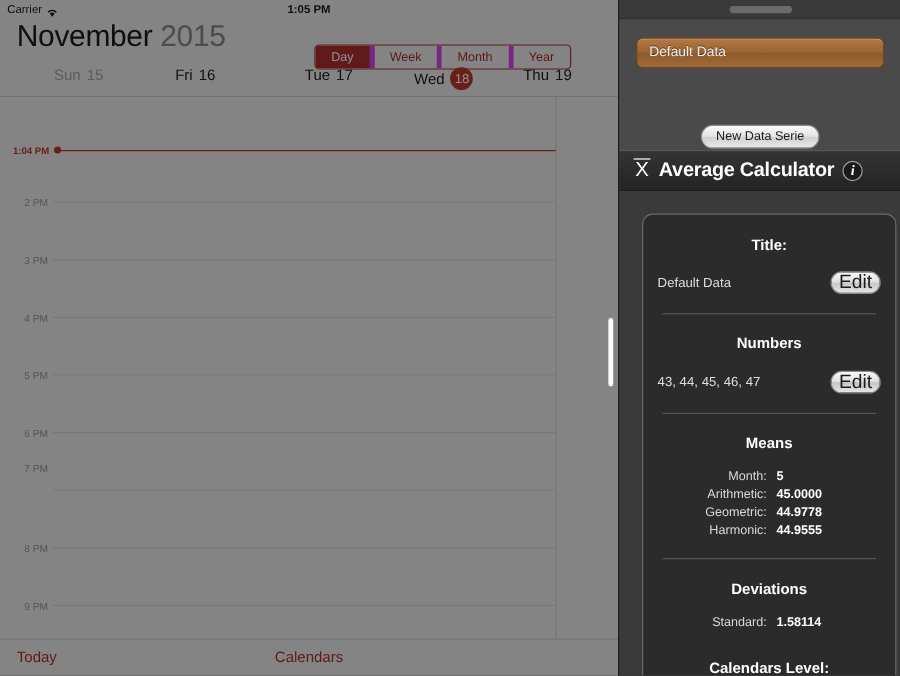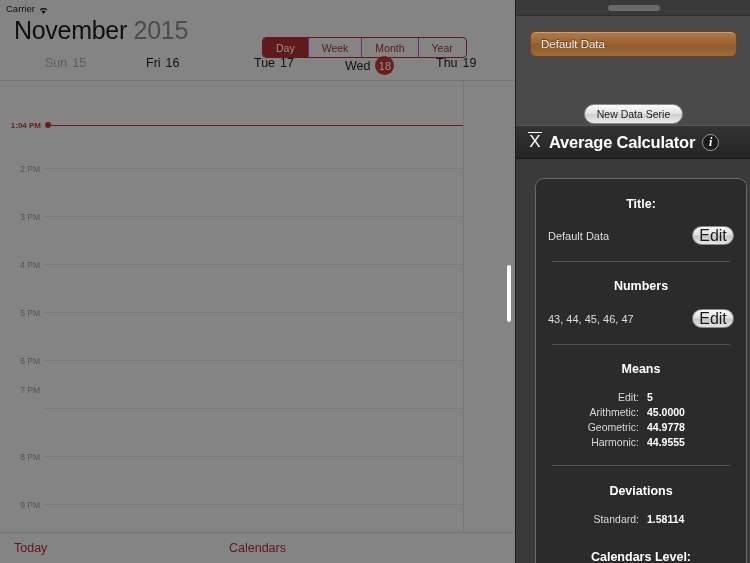--- a/index.html
+++ b/index.html
@@ -46,21 +46,21 @@
 
   
   .segctl {
     position: absolute; left: 262px; top: 21px;
     display: flex; border: 1px solid #b03030; border-radius: 4px; overflow: hidden;
     height: 21px;
   }
   .seg {
     display: flex; align-items: center; justify-content: center;
     font-size: 10.5px; color: #b03030;
-    border-right: 1px solid #d946ef;
+    border-right: 4px solid #d946ef;
     background: transparent;
     padding: 0 13px; height: 100%;
     white-space: nowrap;
   }
   .seg:last-child { border-right: none; }
   .seg.active { background: #b03030; color: #fff; }
 
   
   .daystrip {
     position: absolute; left: 0; top: 52px; width: 515px; height: 29px;
@@ -248,20 +248,21 @@
     <div class="statusbar">
       <div class="sb-left">
         <span>Carrier</span>
         <span class="wifi-ico">
           <svg viewBox="0 0 16 12" width="11" height="9">
             <path d="M8 11 L5 7.2 A4.6 4.6 0 0 1 11 7.2 Z" fill="#1a1a1a"></path>
             <path d="M2.4 4.6 A8.4 8.4 0 0 1 13.6 4.6 L12.3 6.1 A6.5 6.5 0 0 0 3.7 6.1 Z" fill="#1a1a1a"></path>
           </svg>
         </span>
       </div>
+      <div class="sb-center">1:05 PM</div>
     </div>
 
     <div class="month-row">
       <div class="month-title">
         <span>November</span>
         <span class="yr">2015</span>
       </div>
       <div class="segctl">
         <div class="seg active">Day</div>
         <div class="seg">Week</div>
@@ -371,21 +372,21 @@
         <span class="edit-text">43, 44, 45, 46, 47</span>
         <span class="edit-btn">Edit</span>
       </div>
       <div style="height:16px"></div>
       <div class="hrule"></div>
 
       <div style="height:17px"></div>
       <div class="sect-head">Means</div>
       <div style="height:15px"></div>
       <div class="kv-row">
-        <span class="kv-label">Edit:</span>
+        <span class="kv-label">Month:</span>
         <span class="kv-value">5</span>
       </div>
       <div class="kv-row">
         <span class="kv-label">Arithmetic:</span>
         <span class="kv-value">45.0000</span>
       </div>
       <div class="kv-row">
         <span class="kv-label">Geometric:</span>
         <span class="kv-value">44.9778</span>
       </div>

